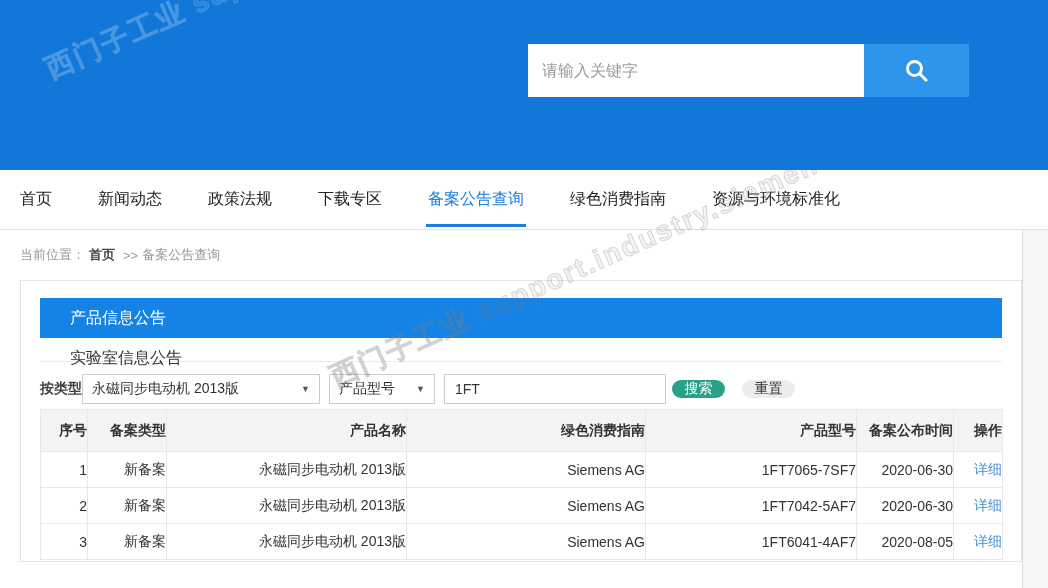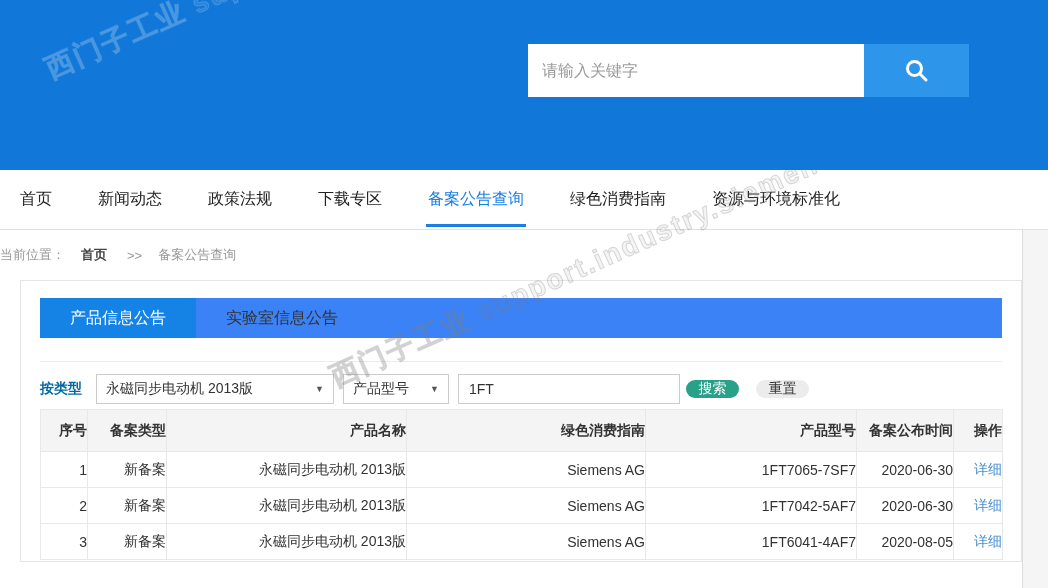--- a/index.html
+++ b/index.html
@@ -42,34 +42,34 @@
   .nav-item.active { color:var(--accent-blue); }
   .nav-item.active .nav-underline { position:absolute; left:-2px; right:-2px; bottom:2px;
               height:3px; background:var(--accent-blue); }
 
   
   .right-gutter { position:absolute; right:0; top:230px; width:26px; height:358px;
                   background:#f5f5f5; border-left:1px solid #ddd; }
 
   
   .breadcrumb { position:absolute; left:0; top:230px; width:1022px; height:50px; background:#fff;
-                display:flex; align-items:center; font-size:13px; color:#999;gap:12px; }
+                display:flex; align-items:center; padding-left:20px; font-size:13px; color:#999; }
   .breadcrumb .home { color:#444; font-weight:bold; margin:0 4px; }
   .breadcrumb .sep { margin:0 4px; }
 
   
   .container { position:absolute; left:20px; top:280px; width:1002px; height:282px;
                border:1px solid #e5e5e5; background:#fff; padding:0 19px; }
-  .tabs { margin-top:17px; height:40px; background:#3b82f6; display:flex; }
+  .tabs { margin-top:17px; height:40px; background:#fca5a5; display:flex;flex-direction:column; }
   .tab { padding:0 30px; line-height:40px; font-size:16px; color:#333; cursor:pointer; white-space:nowrap; }
   .tab.active { background:var(--tab-blue); color:#fff; }
   .section-divider { margin-top:23px; border-top:1px solid #ececec; }
 
   .filter-row { margin-top:12px; height:30px; display:flex; align-items:center; font-size:14px; }
-  .filter-label { font-weight:bold; color:#0369a1; margin-right:14px; white-space:nowrap; }
+  .filter-label { font-weight:bold; color:#404040; white-space:nowrap; }
   .select { height:30px; border:1px solid #ccc; background:#fff; display:flex; align-items:center;
             justify-content:space-between; padding:0 9px; color:#333; cursor:pointer; margin-right:9px; }
   .select.wide { width:238px; } .select.narrow { width:106px; }
   .caret { font-size:9px; color:#555; margin-left:6px; }
   .keyword-input { width:222px; height:30px; border:1px solid #ccc; padding:0 10px; font-size:14px;
                    color:#333; outline:none; margin-right:6px;
                    font-family:"Liberation Sans","DejaVu Sans",sans-serif; }
   .btn { height:18px; width:53px; border:none; border-radius:12px; font-size:14px; cursor:pointer;
          font-family:"Liberation Sans","DejaVu Sans",sans-serif; }
   .btn-search { background:var(--search-green); color:#fff; }

